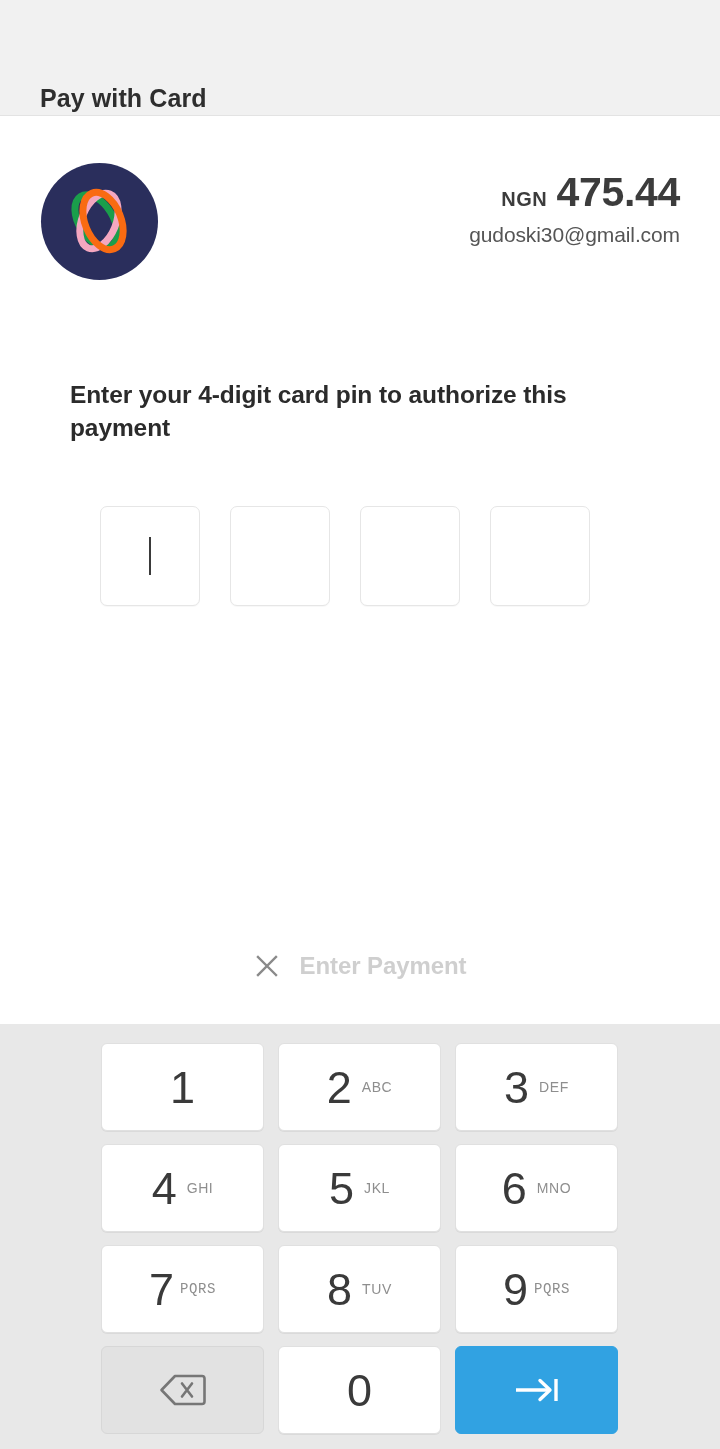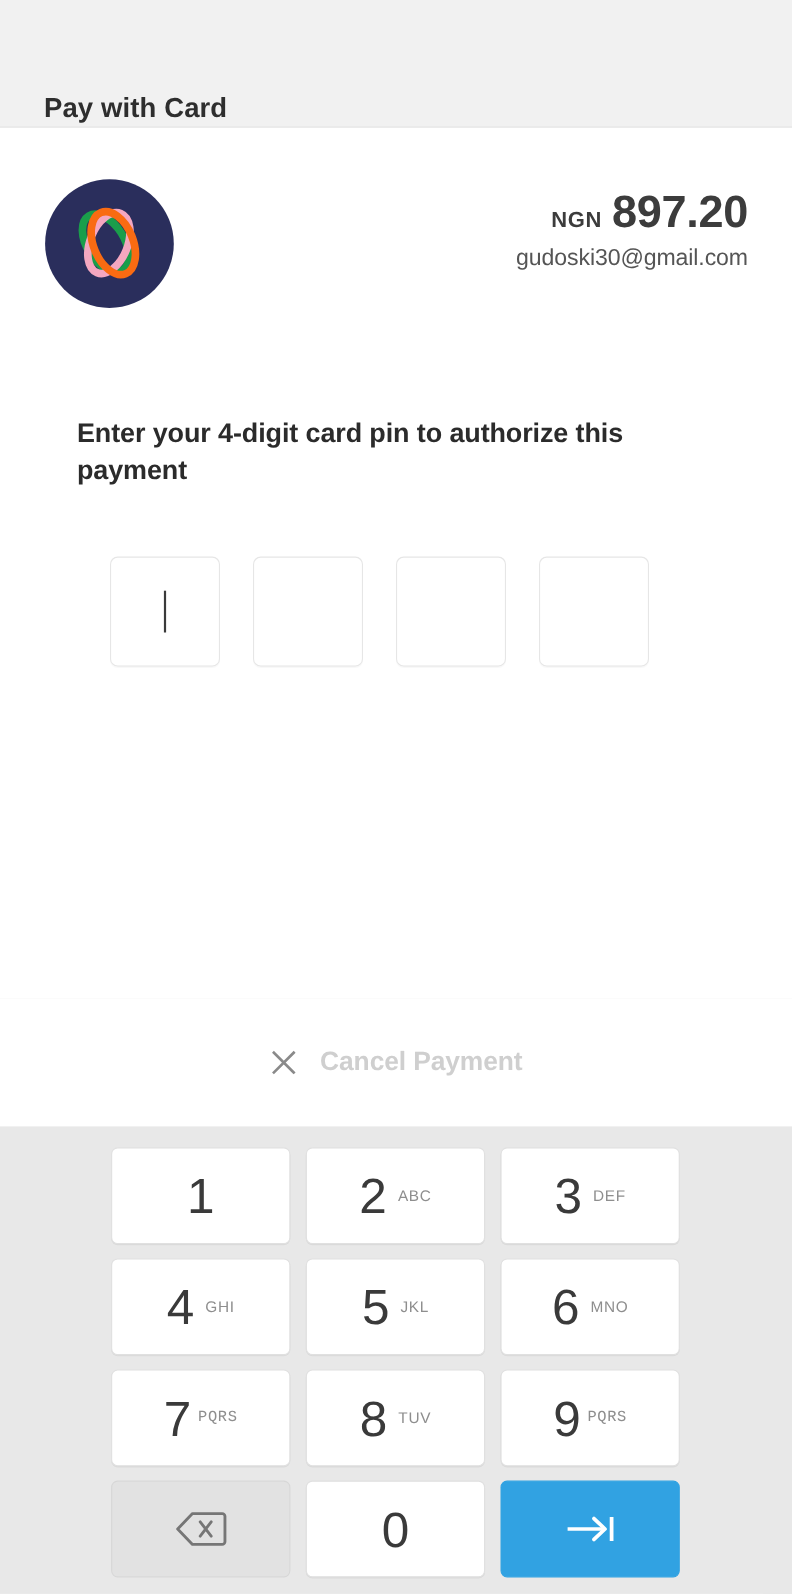--- a/index.html
+++ b/index.html
@@ -234,21 +234,21 @@
         <ellipse cx="55" cy="58" rx="17" ry="29" transform="rotate(-32 55 58)" stroke="#1a9e4b"></ellipse>
         <ellipse cx="58" cy="58" rx="17" ry="29" transform="rotate(22 58 58)" stroke="#f4a7c0"></ellipse>
         <ellipse cx="62" cy="58" rx="18" ry="30" transform="rotate(-22 62 58)" stroke="#f96b12"></ellipse>
       </g>
     </svg>
   </div>
 
   <div class="amount-block">
     <div class="amount-line">
       <span class="currency">NGN</span>
-      <span class="amount">897.20</span>
+      <span class="amount">475.44</span>
     </div>
     <div class="email">gudoski30@gmail.com</div>
   </div>
 
 </div>
 
 <div class="instruction">Enter your 4-digit card pin to authorize this payment</div>
 
 <div class="pin-row">
   <div class="pin-box">
@@ -257,21 +257,21 @@
   <div class="pin-box"></div>
   <div class="pin-box"></div>
   <div class="pin-box"></div>
 </div>
 
 <div class="divider"></div>
 <div class="cancel-row">
   <svg class="cancel-icon" viewBox="0 0 26 26">
     <path d="M4 4 L22 22 M22 4 L4 22" stroke="#8a8a8a" stroke-width="2.4" fill="none" stroke-linecap="square"></path>
   </svg>
-  <span class="cancel-label">Cancel Payment</span>
+  <span class="cancel-label">Enter Payment</span>
 </div>
 
 <div class="keypad">
   <div class="key-grid">
 
     <div class="key empty-letters">
       <span class="key-digit">1</span>
 
     </div>
 

